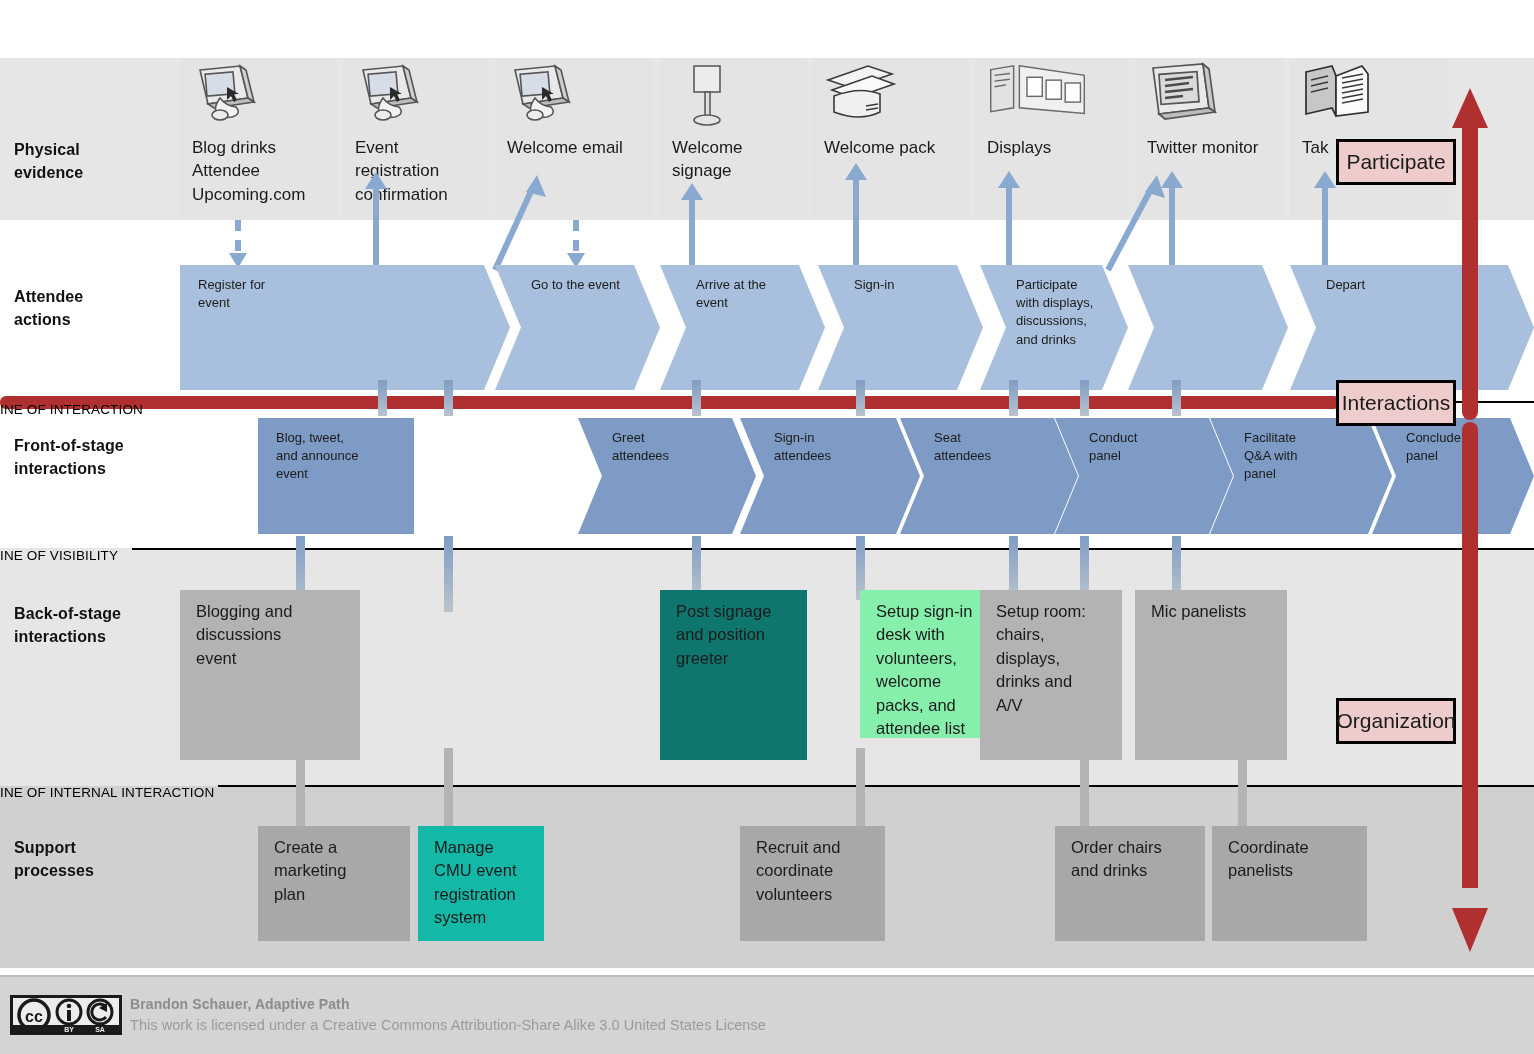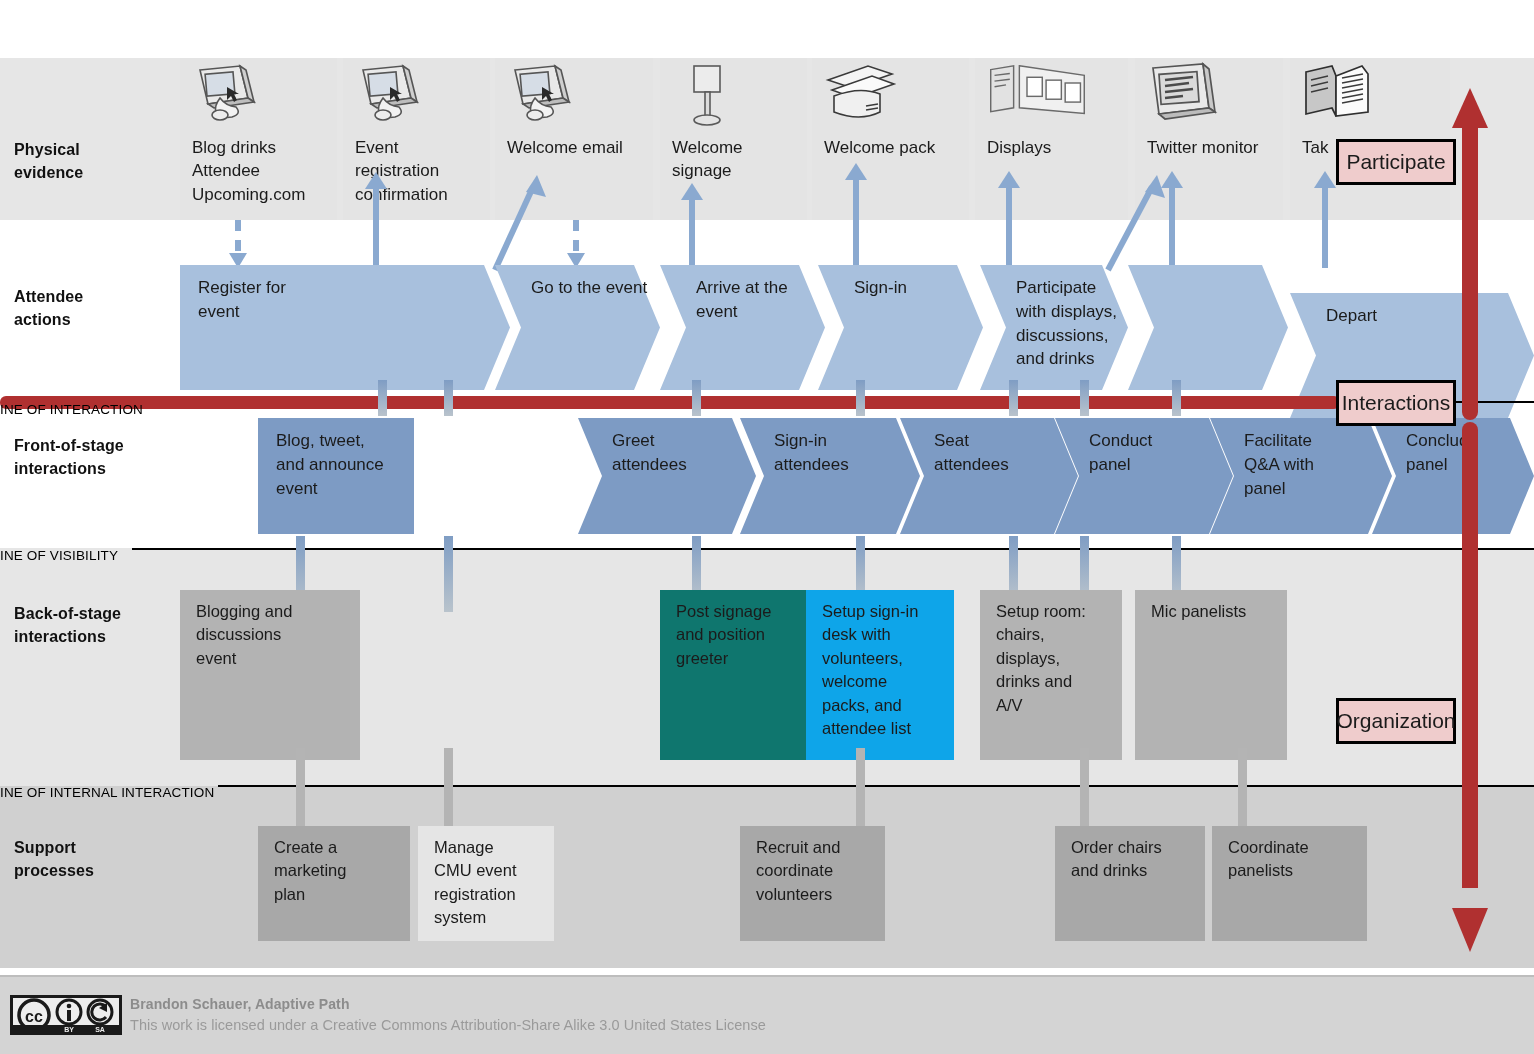--- a/index.html
+++ b/index.html
@@ -83,21 +83,21 @@
     position: absolute;
     left: 10px;
     top: 4px;
     width: 76px; height: 70px;
   }
 
   
   .chev {
     position: absolute;
     color: #1b1b1b;
-    font-size: 17px;
+    font-size: 13px;
     line-height: 1.4;
   }
   .chev .txt {
     position: absolute;
     left: 18px; top: 11px;
     width: calc(100% - 34px);
   }
   .chev svg { position: absolute; left: 0; top: 0; }
 
   .boxcard {
@@ -426,21 +426,21 @@
           <div>with displays,</div>
           <div>discussions,</div>
           <div>and drinks</div>
         </div>
       </div>
       <div class="chev" style="left: 1128px; top: 265px; width: 160px; height: 125px;">
         <svg width="160" height="125">
           <path d="M0,0 L134,0 L160,62.5 L134,125 L0,125 L26,62.5 Z" fill="#a8c0dd"></path>
         </svg>
       </div>
-      <div class="chev" style="left: 1290px; top: 265px; width: 244px; height: 125px; margin-top: 28px;">
+      <div class="chev" style="left: 1290px; top: 265px; width: 244px; height: 125px;">
         <svg width="244" height="125">
           <path d="M0,0 L218,0 L244,62.5 L218,125 L0,125 L26,62.5 Z" fill="#a8c0dd"></path>
         </svg>
         <div class="txt" style="left: 36px;">
           <div>Depart</div>
         </div>
       </div>
     </div>
 
   <div class="line-red" style="top:396px"></div>
@@ -543,21 +543,21 @@
           <div>event</div>
         </div>
       </div>
       <div class="boxcard" style="left: 660px; top: 590px; width: 147px; height: 170px; background: #0f766e;">
         <div class="txt">
           <div>Post signage</div>
           <div>and position</div>
           <div>greeter</div>
         </div>
       </div>
-      <div class="boxcard" style="left: 806px; top: 590px; width: 148px; height: 170px; background: #0ea5e9;">
+      <div class="boxcard" style="left: 860px; top: 590px; width: 148px; height: 148px; background: #86efac;">
         <div class="txt">
           <div>Setup sign-in</div>
           <div>desk with</div>
           <div>volunteers,</div>
           <div>welcome</div>
           <div>packs, and</div>
           <div>attendee list</div>
         </div>
       </div>
       <div class="boxcard" style="left: 980px; top: 590px; width: 142px; height: 170px; background: rgb(179, 179, 179);">
@@ -586,21 +586,21 @@
   <div class="vconn-grey" style="left:1238px; top:748px; height:86px"></div>
 
   <div id="sp-container">
       <div class="boxcard" style="left: 258px; top: 826px; width: 152px; height: 115px; background: rgb(168, 168, 168);">
         <div class="txt">
           <div>Create a</div>
           <div>marketing</div>
           <div>plan</div>
         </div>
       </div>
-      <div class="boxcard" style="left: 418px; top: 826px; width: 136px; height: 115px; background: #e5e5e5;">
+      <div class="boxcard" style="left: 418px; top: 826px; width: 126px; height: 115px; background: #14b8a6;">
         <div class="txt">
           <div>Manage</div>
           <div>CMU event</div>
           <div>registration</div>
           <div>system</div>
         </div>
       </div>
       <div class="boxcard" style="left: 740px; top: 826px; width: 145px; height: 115px; background: rgb(168, 168, 168);">
         <div class="txt">
           <div>Recruit and</div>

